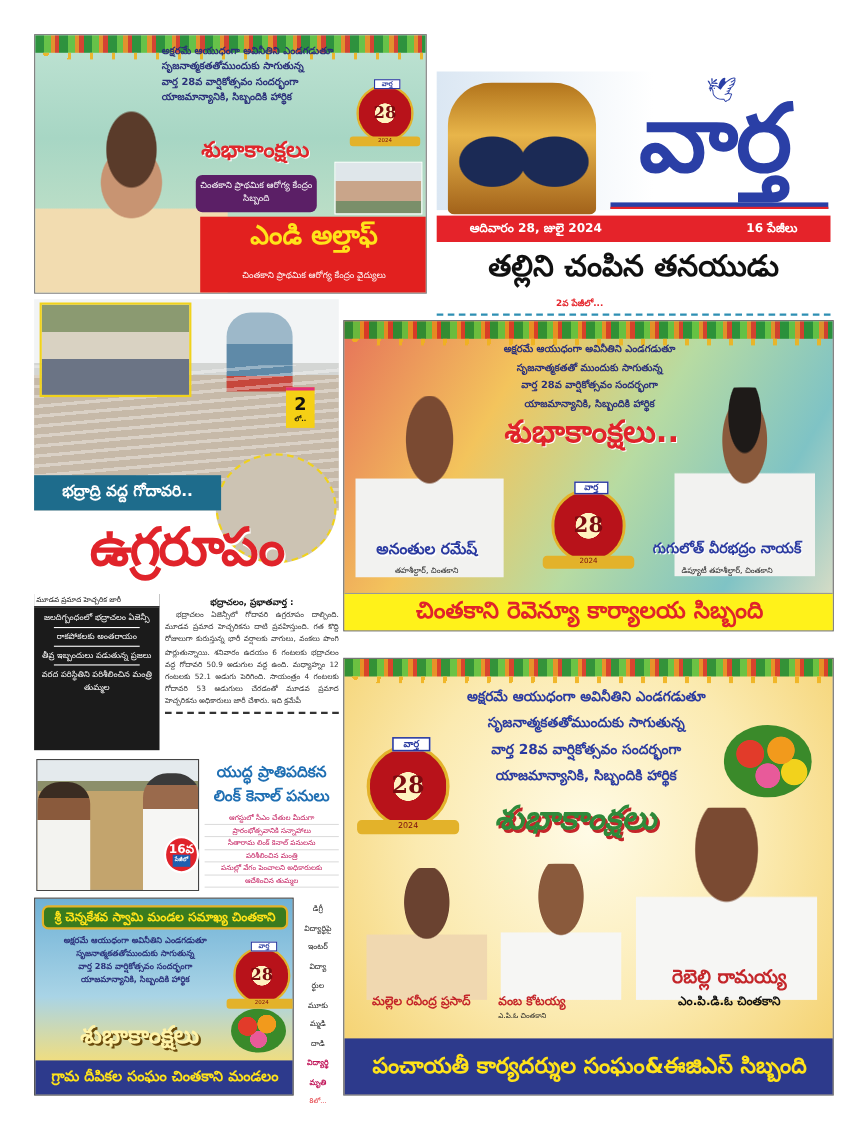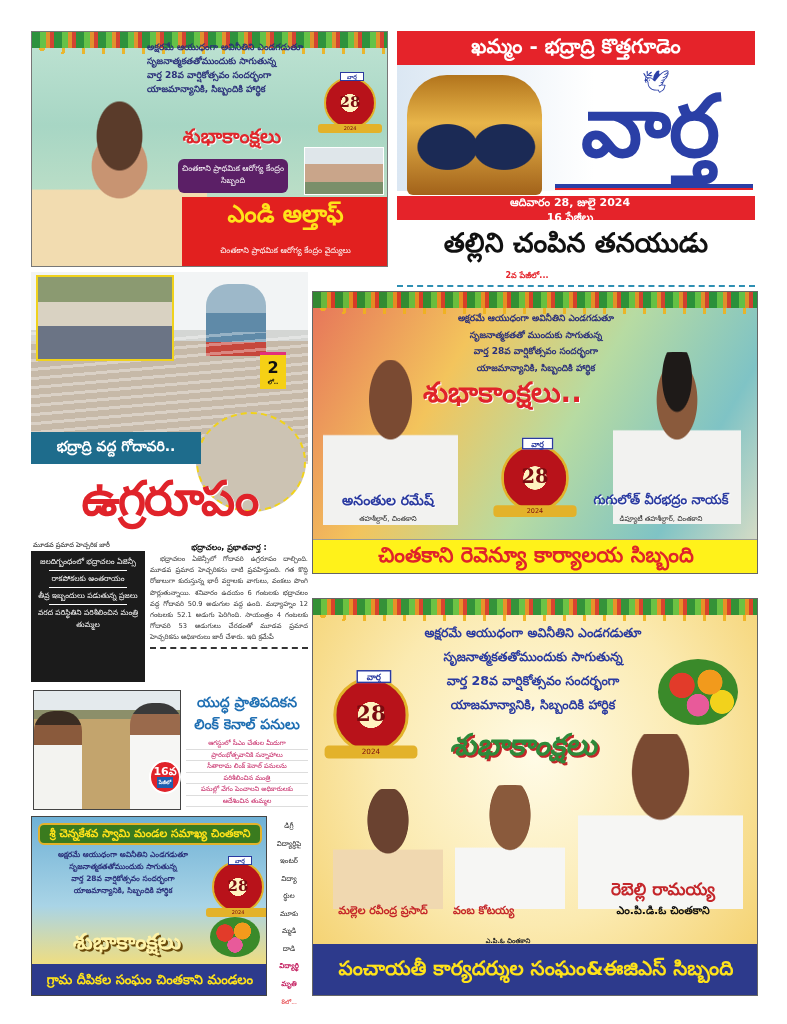--- a/index.html
+++ b/index.html
@@ -46,21 +46,21 @@
   #masthead { left: 397px; top: 31px; width: 358px; height: 263px; }
   #masthead .edition { left: 0; top: 0; width: 358px; height: 34px; background: #e5232a; color: #fff; font-size: 20px; font-weight: bold; }
   #masthead .banner { left: 0; top: 34px; width: 358px; height: 126px; background: linear-gradient(90deg, #dbe7f3, #ffffff 55%); }
   #masthead .deity { left: 10px; top: 44px; width: 135px; height: 120px;
     background: radial-gradient(ellipse at 30% 60%, #1b2a55 0 22%, transparent 23%),
                 radial-gradient(ellipse at 72% 60%, #1b2a55 0 22%, transparent 23%),
                 linear-gradient(180deg, #b2741c, #e8b54a 40%, #a2621a); border-radius: 40px 40px 6px 6px; }
   #masthead .logo { left: 150px; top: 40px; width: 205px; height: 110px; font-size: 86px; font-weight: bold; color: #2a3fa6; line-height: 110px; letter-spacing: -2px; }
   #masthead .bird { left: 245px; top: 38px; font-size: 22px; color: #2a3fa6; }
   #masthead .logo-rule { left: 158px; top: 153px; width: 198px; height: 6px; background: #2a3fa6; border-bottom: 2px solid #e5232a; }
-  #masthead .dateline { left: 0; top: 165px; width: 358px; height: 24px; background: #e5232a; color: #fff; font-size: 11px; font-weight: bold; display: flex; align-items: center; justify-content: space-between; padding: 0 42px 0 30px; flex-direction: column; }
+  #masthead .dateline { left: 0; top: 165px; width: 358px; height: 24px; background: #e5232a; color: #fff; font-size: 11px; font-weight: bold; display: flex; align-items: center; justify-content: space-between; padding: 0 30px 0 30px; }
   #masthead .headline { left: 0; top: 196px; width: 358px; font-size: 27px; font-weight: bold; color: #111; text-align: center; }
   #masthead .cont { left: 80px; top: 240px; width: 100px; font-size: 8px; color: #e5232a; font-weight: bold; text-align: center; }
   #masthead .dash { left: 0; top: 254px; width: 358px; border-top: 2px dashed #2e8fb3; }
 
   
   #flood { left: 31px; top: 272px; width: 277px; height: 262px; }
   #flood .photo { left: 0; top: 0; width: 277px; height: 192px; overflow: hidden;
     background: linear-gradient(180deg, #f2f4f5 0 30%, #d4d6d4 30% 36%, #c6b9a8 36% 100%); }
   #flood .photo::after { content: ""; position: absolute; left: 0; right: 0; top: 60px; bottom: 0;
     background: repeating-linear-gradient(175deg, rgba(255,255,255,.35) 0 3px, transparent 3px 9px); }
@@ -111,21 +111,21 @@
   
   #narrow { left: 270px; top: 818px; width: 38px; height: 180px; }
   #narrow div { font-size: 7px; line-height: 17.5px; text-align: center; color: #222; }
   #narrow .pink { color: #c2185b; font-weight: bold; }
   #narrow .red { color: #e0232a; font-size: 6px; }
 
   
   #ad-revenue { left: 312px; top: 291px; width: 446px; height: 283px; overflow: hidden; border: 1px solid #666;
     background: linear-gradient(120deg, #e6735a 0%, #f3c45c 30%, #b7dba2 55%, #7fc3c5 80%, #e5e0c6 100%); }
   #ad-revenue .msg { left: 100px; top: 18px; width: 246px; font-size: 9px; line-height: 16.5px; color: #2a2f7a; font-weight: bold; text-align: center; }
-  #ad-revenue .wish { left: 110px; top: 84px; width: 230px; font-size: 28px; font-weight: bold; color: #e0232a; text-shadow: 1px 1px 0 #fff; }
+  #ad-revenue .wish { left: 110px; top: 84px; width: 230px; font-size: 28px; font-weight: bold; color: #e0232a; text-align: center; text-shadow: 1px 1px 0 #fff; }
   #ad-revenue .p1 { left: 10px; top: 68px; width: 135px; height: 165px; border-radius: 60px 60px 0 0;
     background: radial-gradient(ellipse at 50% 24%, #7a4a32 0 22%, transparent 23%), linear-gradient(180deg, transparent 45%, #f2f2f0 46%); }
   #ad-revenue .p2 { left: 300px; top: 60px; width: 128px; height: 172px; border-radius: 60px 60px 0 0;
     background: radial-gradient(ellipse at 50% 15%, #1e1a18 0 16%, transparent 17%), radial-gradient(ellipse at 50% 28%, #8a5a3c 0 22%, transparent 23%), linear-gradient(180deg, transparent 45%, #f2f2f0 46%); }
   #ad-revenue .n1 { left: 0; top: 200px; width: 150px; font-size: 14px; font-weight: bold; color: #2a3aa0; text-align: center; text-shadow: 1px 1px 0 #fff; }
   #ad-revenue .r1 { left: 0; top: 223px; width: 150px; font-size: 7px; color: #222; text-align: center; }
   #ad-revenue .n2 { left: 250px; top: 200px; width: 196px; font-size: 13px; font-weight: bold; color: #2a3aa0; text-align: center; text-shadow: 1px 1px 0 #fff; }
   #ad-revenue .r2 { left: 250px; top: 223px; width: 196px; font-size: 7px; color: #222; text-align: center; }
   #ad-revenue .band { left: 0; top: 247px; width: 446px; height: 36px; background: #fff21a; border-top: 1px solid #999; color: #e0232a; font-size: 21px; font-weight: bold; }
 
@@ -138,21 +138,21 @@
   #ad-panchayat .wish { left: 110px; top: 128px; width: 200px; font-size: 30px; font-weight: bold; color: #2e8a3a; text-align: center; text-shadow: 2px 2px 0 #c4262a; font-style: italic; }
   #ad-panchayat .p1 { left: 20px; top: 190px; width: 110px; height: 120px; border-radius: 50px 50px 0 0;
     background: radial-gradient(ellipse at 50% 26%, #6a4230 0 26%, transparent 27%), linear-gradient(180deg, transparent 50%, #f0d8b0 51%); }
   #ad-panchayat .p2 { left: 142px; top: 186px; width: 110px; height: 124px; border-radius: 50px 50px 0 0;
     background: radial-gradient(ellipse at 50% 24%, #8a5a3c 0 26%, transparent 27%), linear-gradient(180deg, transparent 50%, #f6f6f4 51%); }
   #ad-panchayat .p3 { left: 265px; top: 135px; width: 165px; height: 175px; border-radius: 70px 70px 0 0;
     background: radial-gradient(ellipse at 50% 22%, #7a4a32 0 24%, transparent 25%), linear-gradient(180deg, transparent 46%, #f6f6f4 47%); }
   #ad-panchayat .n1 { left: 0; top: 305px; width: 140px; font-size: 11px; font-weight: bold; color: #c4262a; text-align: center; }
   #ad-panchayat .r1 { left: 0; top: 322px; width: 140px; font-size: 6.5px; color: #222; font-weight: bold; text-align: center; margin-top: 36px; }
   #ad-panchayat .n2 { left: 140px; top: 305px; width: 110px; font-size: 11px; font-weight: bold; color: #c4262a; }
-  #ad-panchayat .r2 { left: 140px; top: 338px; width: 110px; font-size: 6.5px; color: #222; font-weight: bold; text-align: center; }
+  #ad-panchayat .r2 { left: 140px; top: 320px; width: 110px; font-size: 6.5px; color: #222; font-weight: normal; }
   #ad-panchayat .n3 { left: 265px; top: 280px; width: 170px; font-size: 17px; font-weight: bold; color: #c4262a; text-align: center; }
   #ad-panchayat .r3 { left: 265px; top: 305px; width: 170px; font-size: 11px; color: #111; font-weight: bold; text-align: center; }
   #ad-panchayat .band { left: 0; top: 345px; width: 446px; height: 53px; background: #2d3a8c; color: #ffe31a; font-size: 20px; font-weight: bold; }
 </style>
 </head>
 <body>
 
 <div id="ad-doctor" class="abs">
   <div class="garland"></div>
   <div class="abs photo"></div>
@@ -169,21 +169,20 @@
     <div class="logo">వార్త</div>
     <div class="num">28</div>
     <div class="ribbon">2024</div>
   </div>
   <div class="abs name-band"></div>
   <div class="abs name center">ఎండి అల్తాఫ్</div>
   <div class="abs role center">చింతకాని ప్రాథమిక ఆరోగ్య కేంద్రం వైద్యులు</div>
 </div>
 
 <div id="masthead" class="abs">
-  <div class="abs edition center">ఖమ్మం - భద్రాద్రి కొత్తగూడెం</div>
   <div class="abs banner"></div>
   <div class="abs deity"></div>
   <div class="abs bird">🕊</div>
   <div class="abs logo center">వార్త</div>
   <div class="abs logo-rule"></div>
   <div class="abs dateline">
     <span>ఆదివారం 28, జులై 2024</span>
     <span>16 పేజీలు</span>
   </div>
   <div class="abs headline">తల్లిని చంపిన తనయుడు</div>

